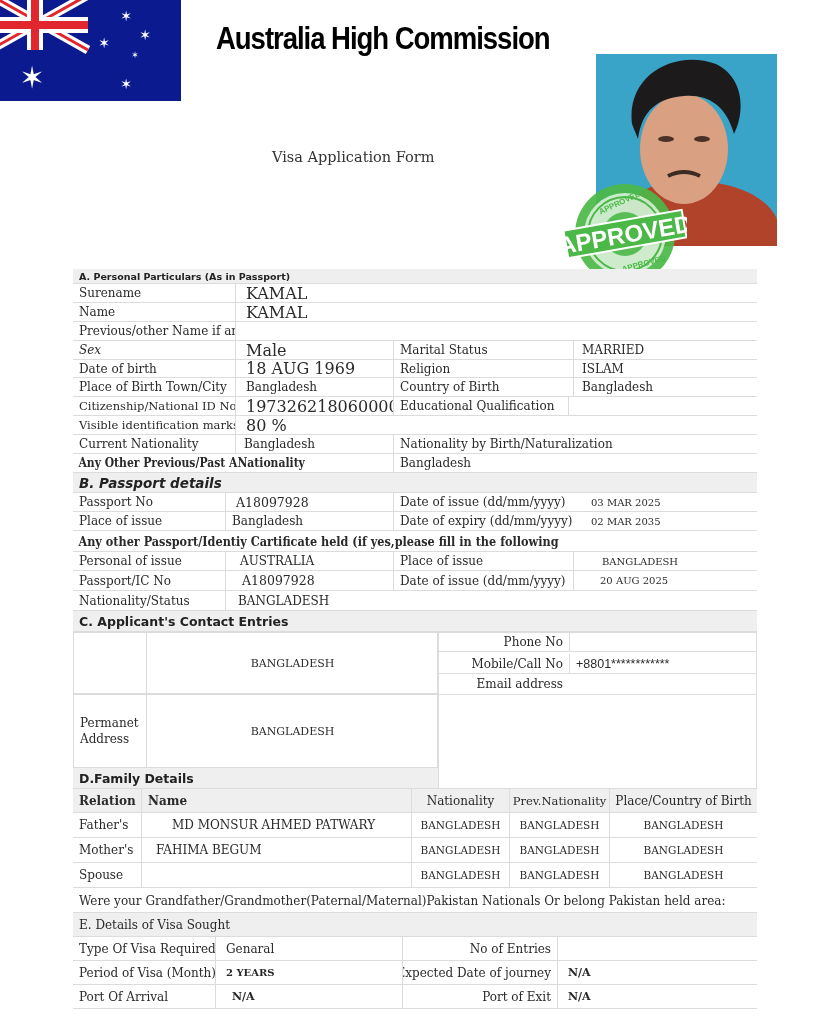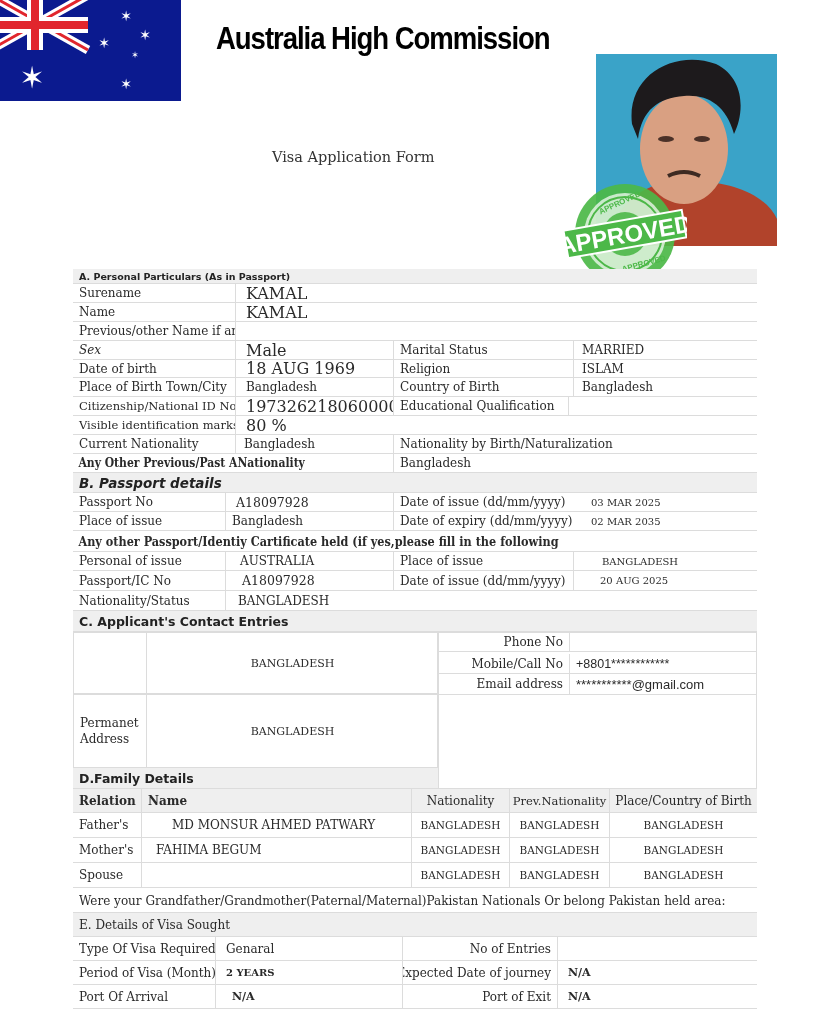--- a/index.html
+++ b/index.html
@@ -192,21 +192,20 @@
   <div class="row" style="left:0;top:0;width:317px;height:19px;">
     <div class="cell right" style="left:0;width:130px;">Phone No</div>
     <div class="cell vl" style="left:130px;width:187px;"></div>
   </div>
   <div class="row" style="left:0;top:21px;width:317px;height:20px;">
     <div class="cell right" style="left:0;width:130px;">Mobile/Call No</div>
     <div class="cell vl" style="left:130px;width:187px;font-family:'Liberation Sans',sans-serif;font-size:12.5px;">+8801************</div>
   </div>
   <div class="row" style="left:0;top:41px;width:317px;height:21px;">
     <div class="cell right" style="left:0;width:130px;">Email address</div>
-    <div class="cell vl" style="left:130px;width:187px;font-family:'Liberation Sans',sans-serif;font-size:13px;">***********@gmail.com</div>
   </div>
 </div>
 
 <div class="row sec" style="top:768px;height:21px;width:365px;">
   <div class="cell hdr" style="left:0;width:365px;">D.Family Details</div>
 </div>
 <div class="row sec" style="top:789px;height:24px;">
   <div class="cell bold" style="left:0;width:68px;">Relation</div>
   <div class="cell vl bold" style="left:68px;width:270px;">Name</div>
   <div class="cell vl center" style="left:338px;width:98px;">Nationality</div>

